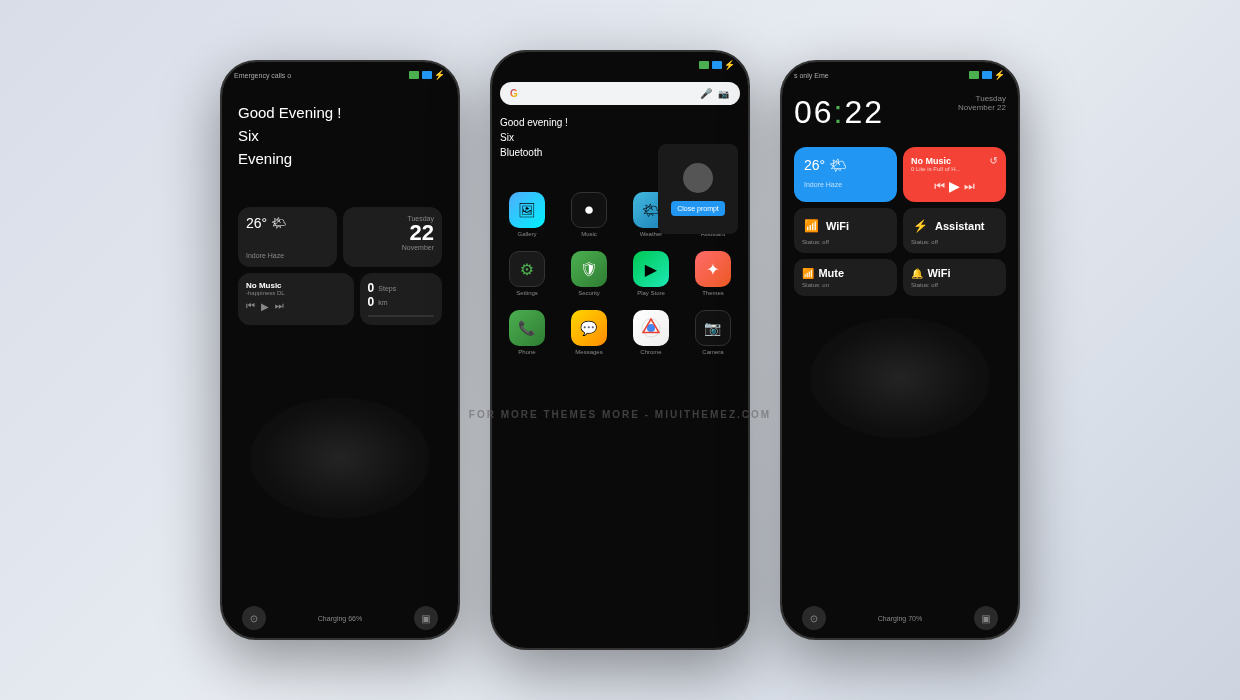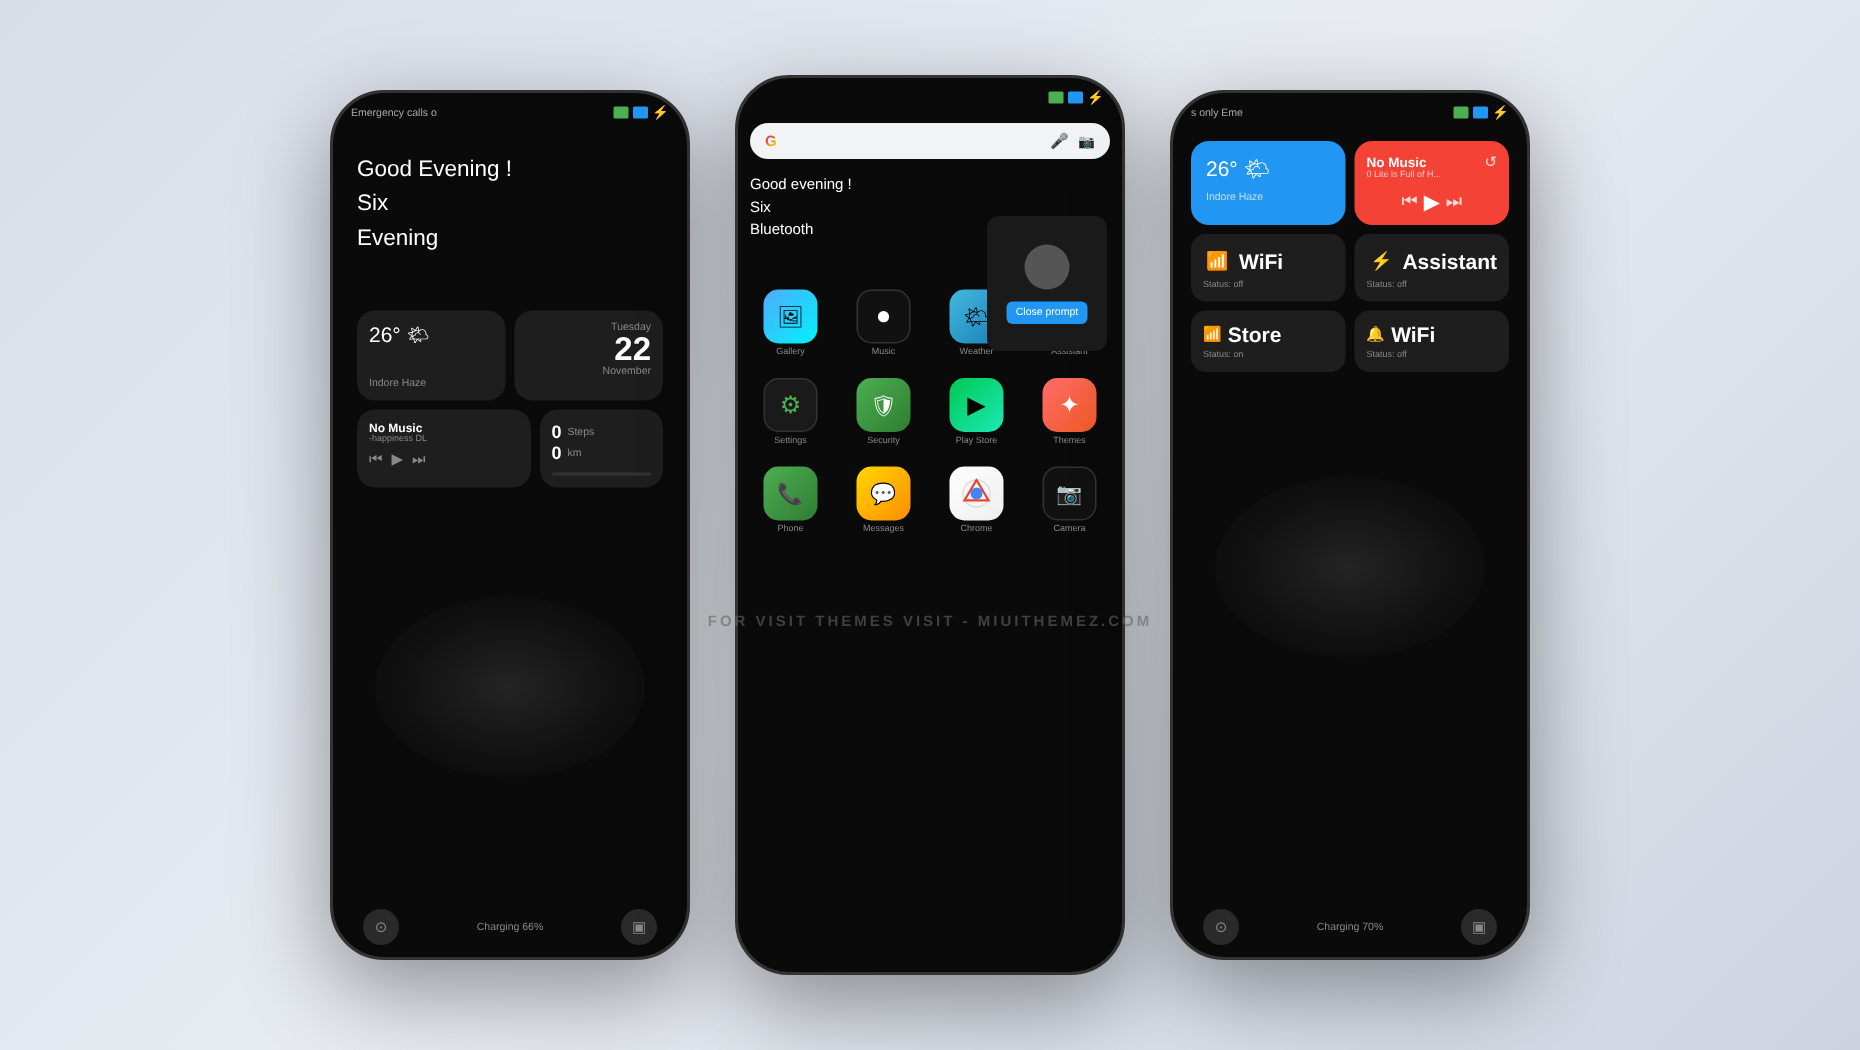--- a/index.html
+++ b/index.html
@@ -366,21 +366,21 @@
       width: 20px;
       height: 20px;
       border-radius: 50%;
       display: flex;
       align-items: center;
       justify-content: center;
       font-size: 9px;
     }
     .wifi-icon-wrap { background: transparent; }
     .bt-icon-wrap { background: transparent; }
-    .toggle-name { color: #fff; font-size: 14px; font-weight: bold; }
+    .toggle-name { color: #fff; font-size: 11px; font-weight: bold; }
     .toggle-status { color: #888; font-size: 6px; }
 
     .wifi-icon { color: #4caf50; font-size: 12px; }
     .bt-icon { color: #888; font-size: 12px; }
     .data-icon { color: #4caf50; font-size: 10px; }
     .mute-icon { color: #4caf50; font-size: 10px; }
 
     
     .watermark {
       position: absolute;
@@ -569,20 +569,29 @@
       <span class="left-status">s only    Eme</span>
       <div class="right-icons">
         <span class="status-icon green"></span>
         <span class="status-icon blue"></span>
         <span style="color:#ff9800;font-size:9px;">⚡</span>
       </div>
     </div>
 
     <div class="phone3-content">
 
+      <div class="clock-display">
+        <div class="clock-time">
+          <span>06</span><span class="colon">:</span><span>22</span>
+        </div>
+        <div class="clock-date-right">
+          <div class="clock-day">Tuesday</div>
+          <div class="clock-month">November  22</div>
+        </div>
+      </div>
 
       <div class="bg-shape" style="bottom:160px;"></div>
 
       <div class="widgets-grid">
         <div class="w-weather-blue">
           <div style="color:#fff;font-size:14px;display:flex;align-items:center;gap:4px;">
             <span>26°</span>
             <span>🌤</span>
           </div>
           <div style="color:rgba(255,255,255,0.7);font-size:7px;margin-top:8px;">Indore  Haze</div>
@@ -616,21 +625,21 @@
             <div class="toggle-icon-wrap bt-icon-wrap">
               <span class="bt-icon">⚡</span>
             </div>
             <span class="toggle-name">Assistant</span>
           </div>
           <div class="toggle-status">Status: off</div>
         </div>
         <div class="toggle-item">
           <div class="toggle-header">
             <span class="data-icon">📶</span>
-            <span class="toggle-name">Store</span>
+            <span class="toggle-name">Mute</span>
           </div>
           <div class="toggle-status">Status: on</div>
         </div>
         <div class="toggle-item">
           <div class="toggle-header">
             <span class="mute-icon">🔔</span>
             <span class="toggle-name">WiFi</span>
           </div>
           <div class="toggle-status">Status: off</div>
         </div>
@@ -638,13 +647,13 @@
     </div>
 
     <div class="phone-bottom">
       <div class="bottom-btn">⊙</div>
       <span class="charging-text">Charging 70%</span>
       <div class="bottom-btn">▣</div>
     </div>
   </div>
 </div>
 
-<div class="watermark">FOR VISIT THEMES VISIT - MIUITHEMEZ.COM</div>
+<div class="watermark">FOR MORE THEMES MORE - MIUITHEMEZ.COM</div>
 
 </body></html>

